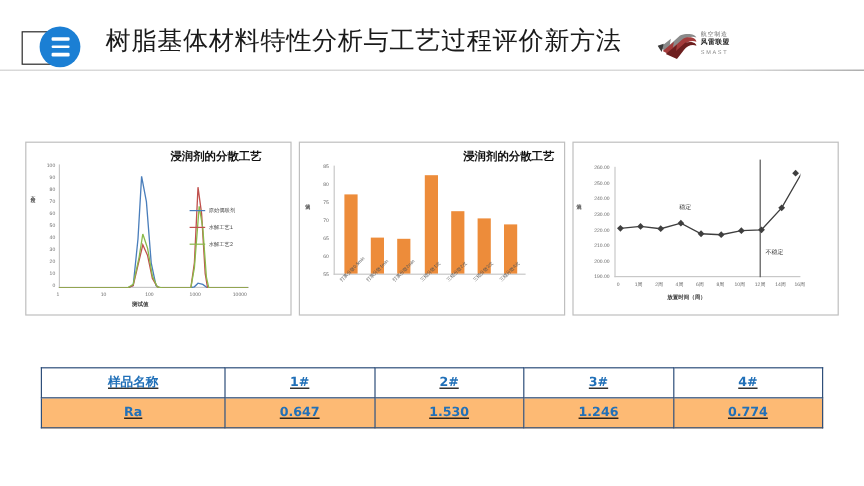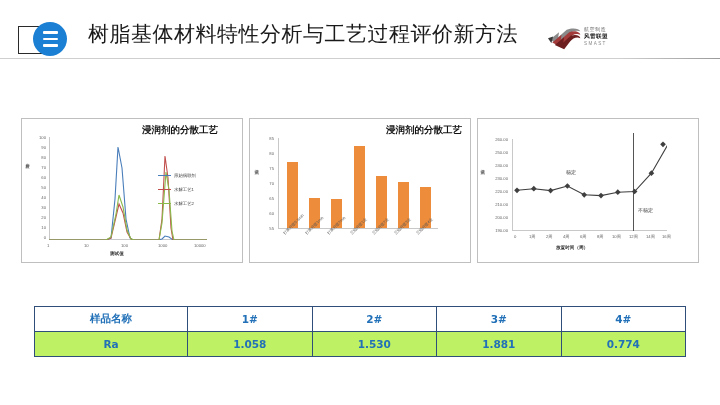--- a/index.html
+++ b/index.html
@@ -48,25 +48,25 @@
   .legend-swatch{display:block;width:13px;height:1.6px;}
   .bar{position:absolute;bottom:0;background:#ed8c3a;}
   .rot-label{position:absolute;font-size:3.9px;color:#555;white-space:nowrap;transform-origin:left top;
     transform:rotate(-45deg);}
   .axis-line{position:absolute;background:#c8c8c8;}
   .annot{position:absolute;font-size:5px;color:#333;white-space:nowrap;}
   .vline{position:absolute;width:1px;background:#555;}
   
   .table-title{position:absolute;left:0;right:0;top:286px;text-align:center;font-size:10px;color:#111;
     font-family:"DejaVu Serif","Liberation Serif",serif;}
-  .tbl{position:absolute;left:34px;top:306px;width:652px;border-collapse:collapse;}
+  .tbl{position:absolute;left:34px;top:306px;width:652px;border-collapse:collapse;text-decoration:underline;}
   .tbl td{border:1px solid #2f4f7a;height:22px;text-align:center;font-size:10.5px;color:#2170b8;font-weight:bold;
     font-family:"DejaVu Sans","Liberation Sans",sans-serif;}
   .tbl tr.head td{background:#ffffff;}
-  .tbl tr.body td{background:#bef264;}
+  .tbl tr.body td{background:#fdba74;}
   .tbl td.first{width:150px;}
 </style>
 </head>
 <body>
 
 <div class="slide">
 
   <div class="header">
     <div class="menu-square"></div>
     <div class="menu-circle">
@@ -230,21 +230,21 @@
     <tbody>
         <tr class="head">
       <td class="first">样品名称</td>
       <td>1#</td>
       <td>2#</td>
       <td>3#</td>
       <td>4#</td>
     </tr>
     <tr class="body">
       <td class="first">Ra</td>
-      <td>1.058</td>
+      <td>0.647</td>
       <td>1.530</td>
-      <td>1.881</td>
+      <td>1.246</td>
       <td>0.774</td>
     </tr>
   </tbody>
     </table>
 
 </div>
 
 </body></html>

